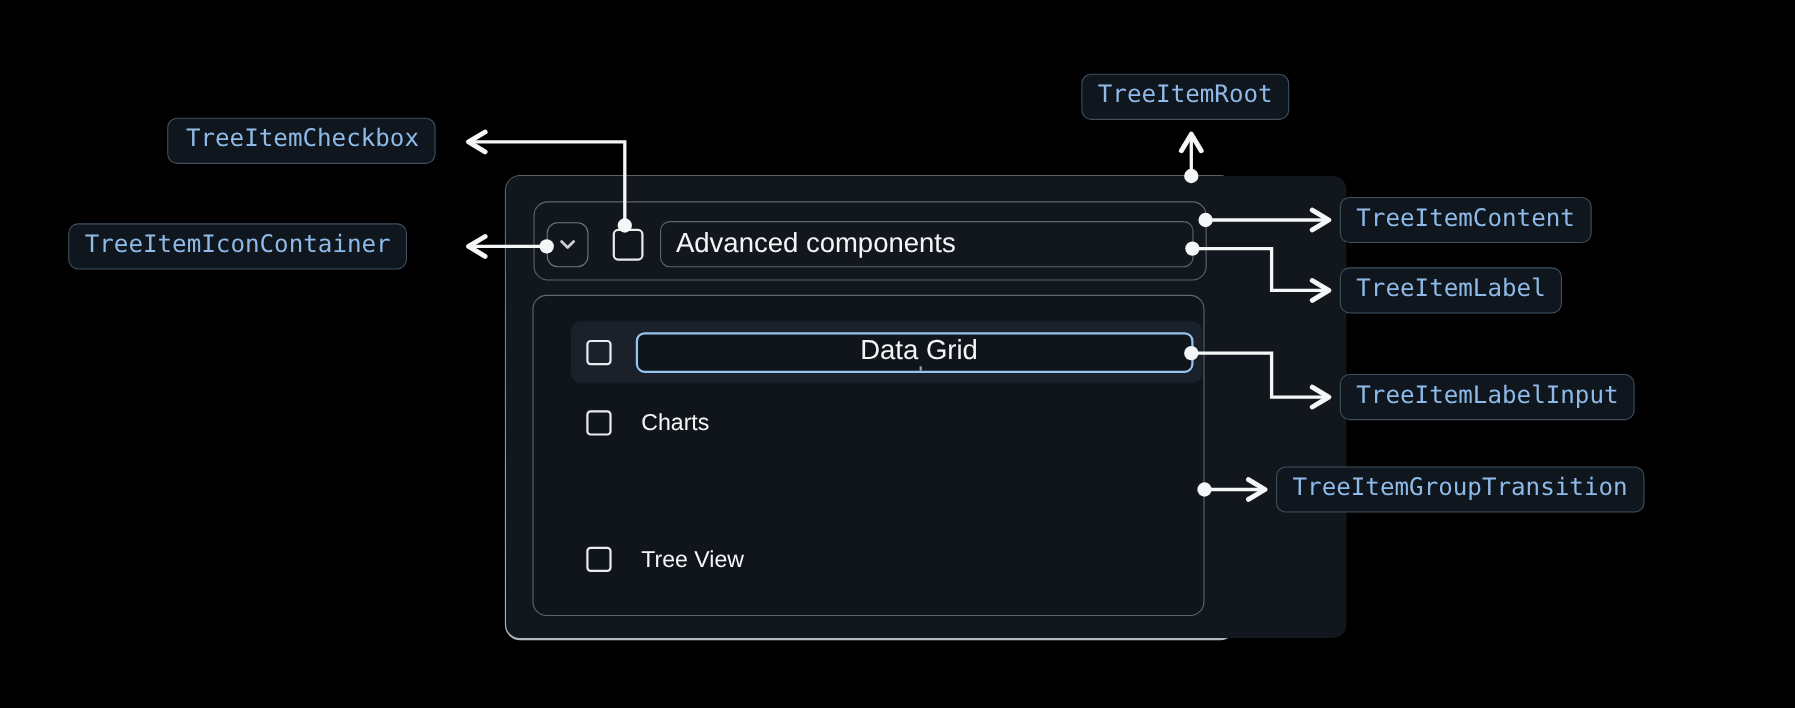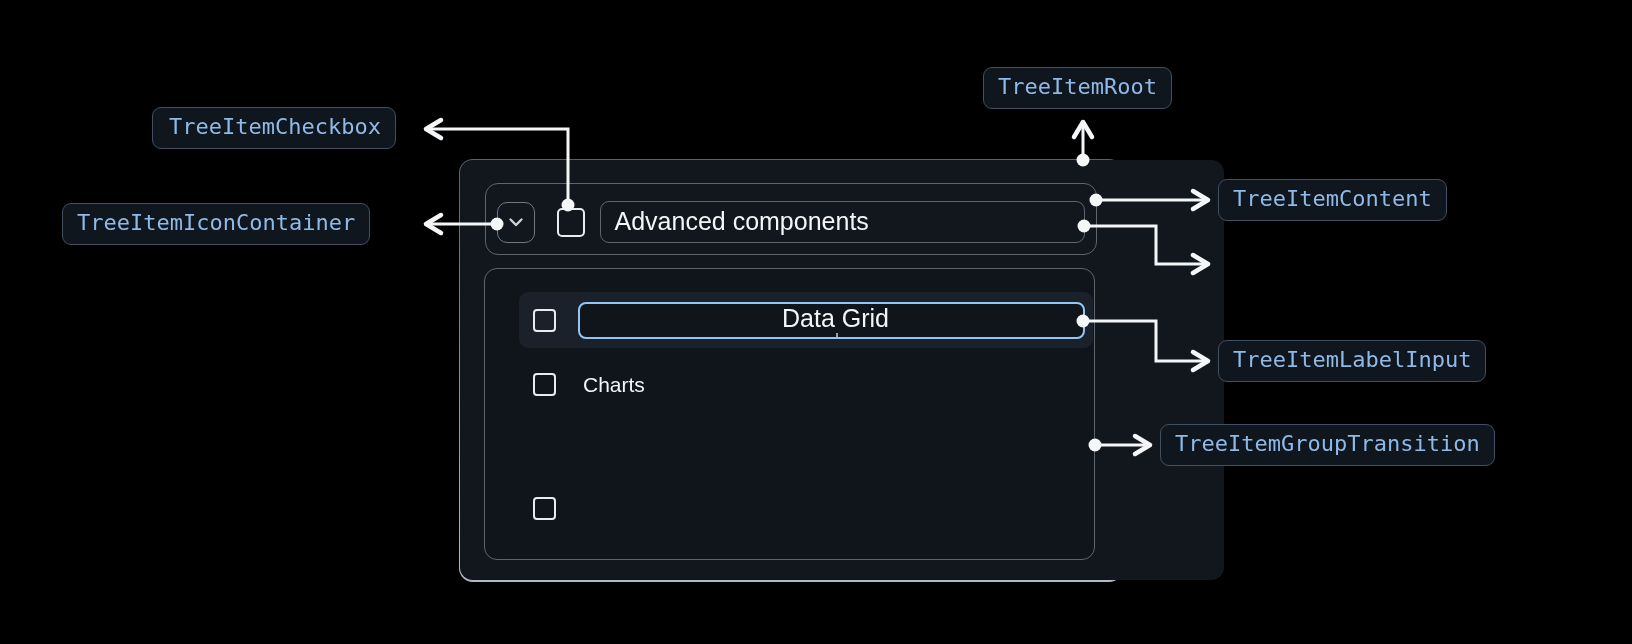--- a/index.html
+++ b/index.html
@@ -174,26 +174,28 @@
         </div>
 
         <div class="tree-row" style="top:88px">
           <span class="checkbox row-checkbox"></span>
           <span class="row-label">Charts</span>
         </div>
 
 
         <div class="tree-row" style="top:212px">
           <span class="checkbox row-checkbox"></span>
+          <span class="row-label">Tree View</span>
         </div>
 
       </div>
     </div>
   </div>
 
   <div class="badge badge-root">TreeItemRoot</div>
   <div class="badge badge-checkbox">TreeItemCheckbox</div>
   <div class="badge badge-icon-container">TreeItemIconContainer</div>
   <div class="badge badge-content">TreeItemContent</div>
+  <div class="badge badge-label">TreeItemLabel</div>
   <div class="badge badge-label-input">TreeItemLabelInput</div>
   <div class="badge badge-group-transition">TreeItemGroupTransition</div>
 
 </div>
 
 </body></html>

